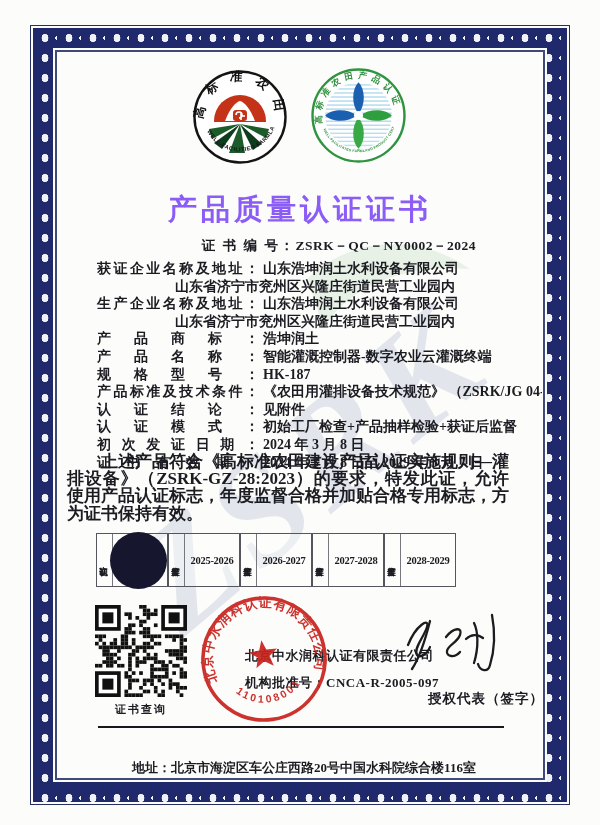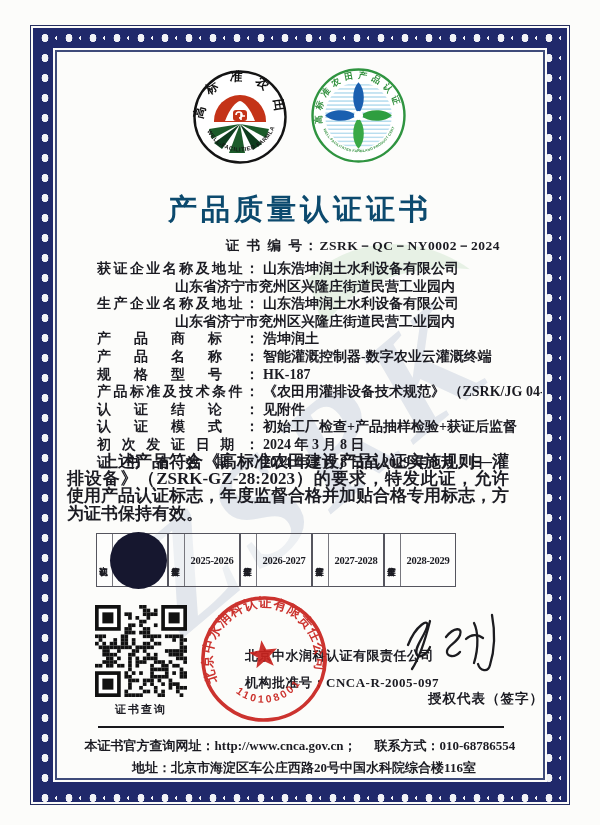--- a/index.html
+++ b/index.html
@@ -35,23 +35,23 @@
   .layer { position:absolute; inset:0; z-index:1; }
 
   
   .logo { position:absolute; }
   .logo-left  { left:134px; top:16px; }
   .logo-right { left:252px; top:14px; }
 
   
   .title { position:absolute; left:0; top:137px; width:100%; text-align:center;
     font-family:"Liberation Sans","DejaVu Sans",sans-serif;
-    font-size:29px; font-weight:900; letter-spacing:4px; color:#0c4a6e; }
+    font-size:29px; font-weight:900; letter-spacing:4px; color:#8b5cf6; }
   .certno { position:absolute; left:0; top:184px; width:100%; text-align:right;
-    padding-right:42px; font-size:13.5px; font-weight:700; letter-spacing:.5px; }
+    padding-right:66px; font-size:13.5px; font-weight:700; letter-spacing:.5px; }
   .certno .lbl { letter-spacing:2px; }
 
   
   .fields { position:absolute; left:39px; top:207px; right:20px; }
   .frow { height:17.6px; line-height:17.6px; font-size:14px; font-weight:600; white-space:nowrap; }
   .flabel { display:inline-block; width:162px; text-align:justify; text-align-last:justify;
     vertical-align:top; }
   .fval { margin-left:4px; }
   .fcont { margin-left:78px; }
 
@@ -445,20 +445,17 @@
           <path d="M30,16 C26,32 20,52 12,64"></path>
           <path d="M46,32 C54,22 63,22 60,30 C57,38 48,40 47,46 C46,52 55,53 60,47"></path>
           <path d="M74,18 C78,26 79,42 74,58"></path>
           <path d="M66,34 C71,29 78,29 83,33"></path>
           <path d="M92,10 C95,26 95,44 90,60 C88,68 80,66 78,59"></path>
         </g>
       </svg>
       <div class="sig-label">授权代表（签字）</div>
 
       <div class="divider"></div>
-      <div class="footer1">
-        <span>本证书官方查询网址：</span><span>http://www.cnca.gov.cn；</span><span class="sep"></span><span>联系方式：010-68786554</span>
-      </div>
       <div class="footer2">地址：北京市海淀区车公庄西路20号中国水科院综合楼116室</div>
 
     </div>
   </div>
 </div>
 
 </body></html>

